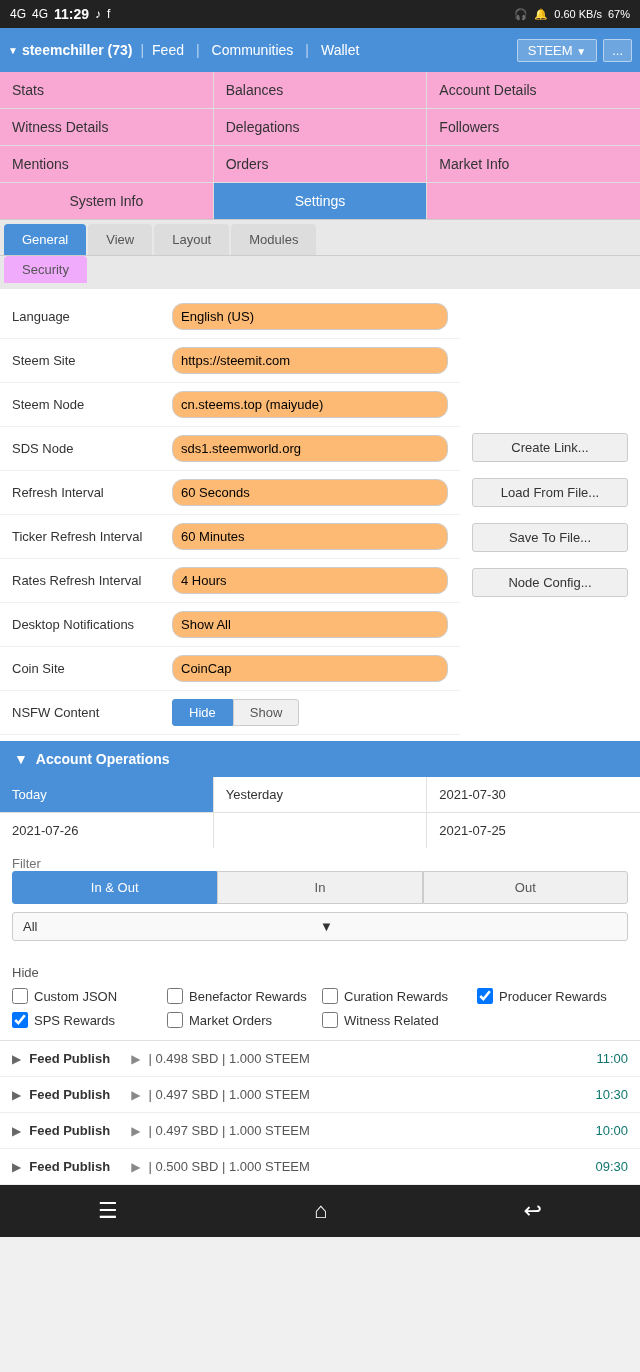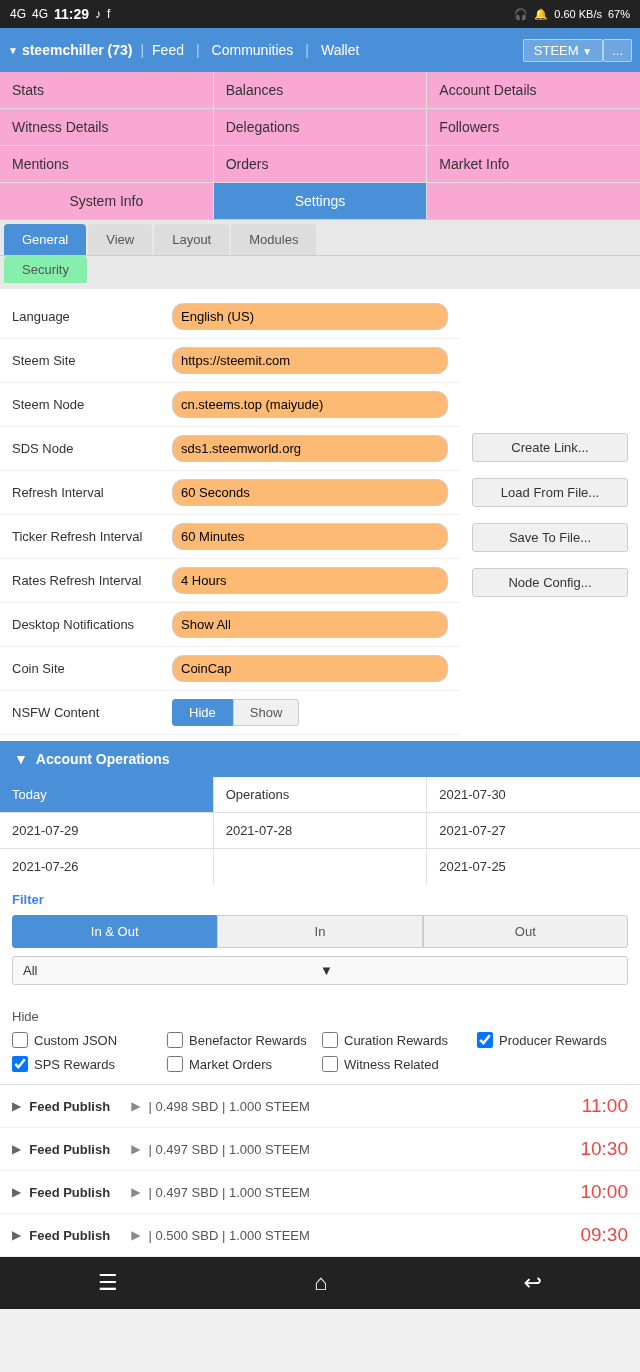--- a/index.html
+++ b/index.html
@@ -13,21 +13,21 @@
     .status-left { display: flex; gap: 6px; align-items: center; }
     .status-right { display: flex; gap: 6px; align-items: center; font-size: 11px; }
 
     
     .top-nav {
       background: #4a90d9; display: flex; align-items: center; padding: 0 8px;
       height: 44px; gap: 8px;
     }
     .top-nav-title { color: #fff; font-weight: bold; font-size: 14px; display: flex; align-items: center; gap: 4px; }
     .top-nav-links { display: flex; gap: 12px; color: #fff; font-size: 14px; }
-    .top-nav-right { margin-left: auto; display: flex; align-items: center; }
+    .top-nav-right { margin-left: auto; display: flex; gap: 6px; align-items: center; }
     .steem-btn {
       background: rgba(255,255,255,0.2); border: 1px solid rgba(255,255,255,0.5);
       color: #fff; padding: 3px 10px; font-size: 13px; border-radius: 2px; cursor: pointer;
     }
     .dots-btn {
       background: rgba(255,255,255,0.2); border: 1px solid rgba(255,255,255,0.5);
       color: #fff; padding: 3px 8px; font-size: 13px; border-radius: 2px; cursor: pointer;
     }
 
     
@@ -43,21 +43,21 @@
     
     .tab-bar { background: #e8e8e8; display: flex; flex-wrap: wrap; border-bottom: 1px solid #ccc; padding: 4px 4px 0; }
     .tab {
       padding: 8px 18px; font-size: 13px; cursor: pointer; border-radius: 4px 4px 0 0;
       background: #ddd; color: #555; margin-right: 2px; margin-bottom: 0;
     }
     .tab.active { background: #4a90d9; color: #fff; }
     .tab-row2 { padding: 0 4px 4px; background: #e8e8e8; }
     .tab2 {
       display: inline-block; padding: 6px 18px; font-size: 13px; cursor: pointer;
-      border-radius: 4px 4px 0 0; background: #86efac; color: #555; margin-right: 2px;
+      border-radius: 4px 4px 0 0; background: #f0abfc; color: #555; margin-right: 2px;
     }
 
     
     .settings-section { background: #fff; padding: 6px 0; }
     .setting-row {
       display: flex; align-items: center; padding: 8px 12px; border-bottom: 1px solid #f0f0f0;
     }
     .setting-label { width: 160px; font-size: 13px; font-weight: 500; color: #333; }
     .setting-control { flex: 1; }
     .setting-select {
@@ -94,21 +94,21 @@
     .date-row { display: flex; border-bottom: 1px solid #e0e0e0; }
     .date-btn {
       flex: 1; padding: 10px 12px; font-size: 13px; cursor: pointer; color: #333;
       border-right: 1px solid #e0e0e0;
     }
     .date-btn:last-child { border-right: none; }
     .date-btn.active { background: #4a90d9; color: #fff; }
 
     
     .filter-section { background: #fff; padding: 8px 12px; }
-    .filter-label { font-size: 13px; color: #3b82f6; margin-bottom: 8px; font-weight: bold; }
+    .filter-label { font-size: 13px; color: #737373; margin-bottom: 0; }
     .filter-row { display: flex; gap: 0; margin-bottom: 8px; }
     .filter-btn {
       flex: 1; padding: 8px; text-align: center; font-size: 13px; cursor: pointer;
       border: 1px solid #ccc; background: #f0f0f0; color: #555;
     }
     .filter-btn.active { background: #4a90d9; color: #fff; border-color: #4a90d9; }
     .filter-btn:first-child { border-radius: 3px 0 0 3px; }
     .filter-btn:last-child { border-radius: 0 3px 3px 0; }
 
     .dropdown-row {
@@ -127,21 +127,21 @@
     
     .feed-list { background: #fff; }
     .feed-item {
       display: flex; align-items: center; padding: 10px 12px; border-bottom: 1px solid #eee;
       cursor: pointer; gap: 8px;
     }
     .feed-item-arrow { color: #666; font-size: 12px; }
     .feed-item-title { font-size: 13px; font-weight: 700; color: #333; min-width: 90px; }
     .feed-item-play { color: #888; font-size: 12px; margin-left: 4px; }
     .feed-item-values { flex: 1; font-size: 13px; color: #555; }
-    .feed-item-time { font-size: 19px; color: #ef4444; margin-left: auto; }
+    .feed-item-time { font-size: 13px; color: #0f766e; margin-left: auto; }
 
     
     .bottom-nav {
       background: #222; display: flex; justify-content: space-around; align-items: center;
       padding: 10px 0; height: 52px;
     }
     .bottom-nav-btn { color: #fff; font-size: 22px; cursor: pointer; padding: 4px 20px; }
 
     .nav-pipe { color: rgba(255,255,255,0.6); }
   </style>
@@ -315,27 +315,22 @@
 </div>
 
 <div class="section-header">
   <span>▼</span>
   <span>Account Operations</span>
 </div>
 
 <div class="date-grid">
   <div class="date-row">
     <div class="date-btn active">Today</div>
-    <div class="date-btn">Operations</div>
+    <div class="date-btn">Yesterday</div>
     <div class="date-btn">2021-07-30</div>
-  </div>
-  <div class="date-row">
-    <div class="date-btn">2021-07-29</div>
-    <div class="date-btn">2021-07-28</div>
-    <div class="date-btn">2021-07-27</div>
   </div>
   <div class="date-row" style="border-bottom:none;">
     <div class="date-btn">2021-07-26</div>
     <div class="date-btn"></div>
     <div class="date-btn">2021-07-25</div>
   </div>
 </div>
 
 <div class="filter-section">
   <div class="filter-label">Filter</div>

